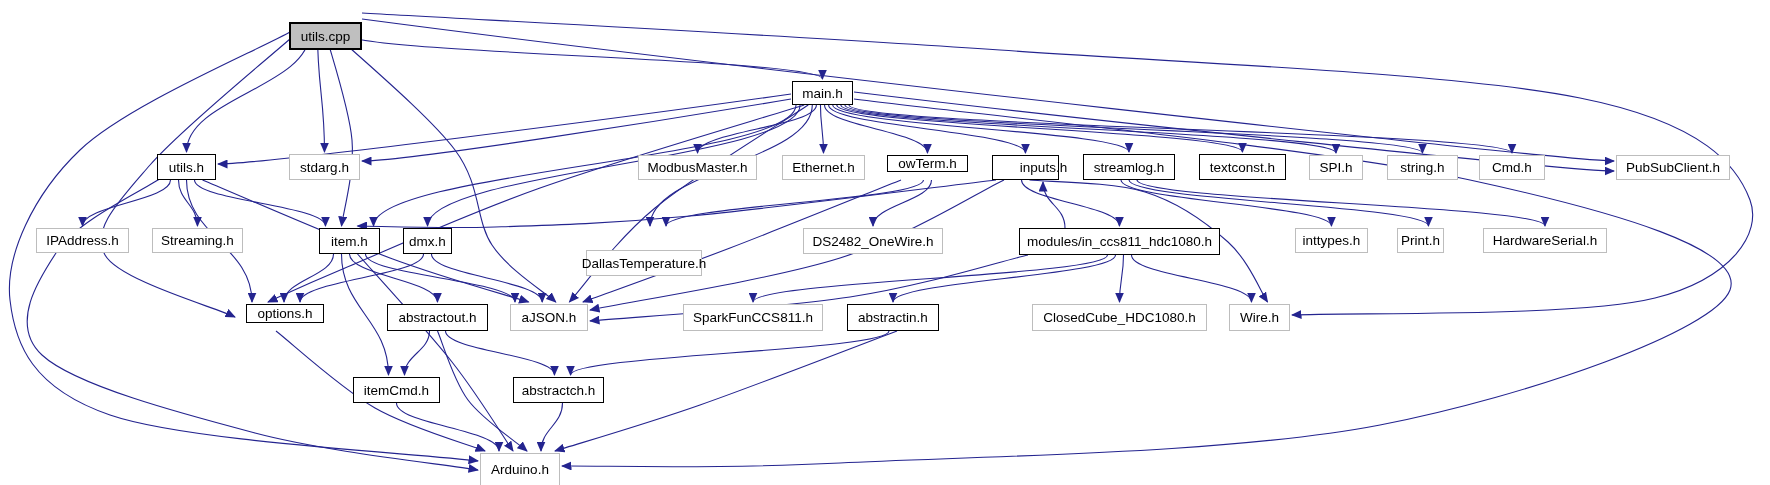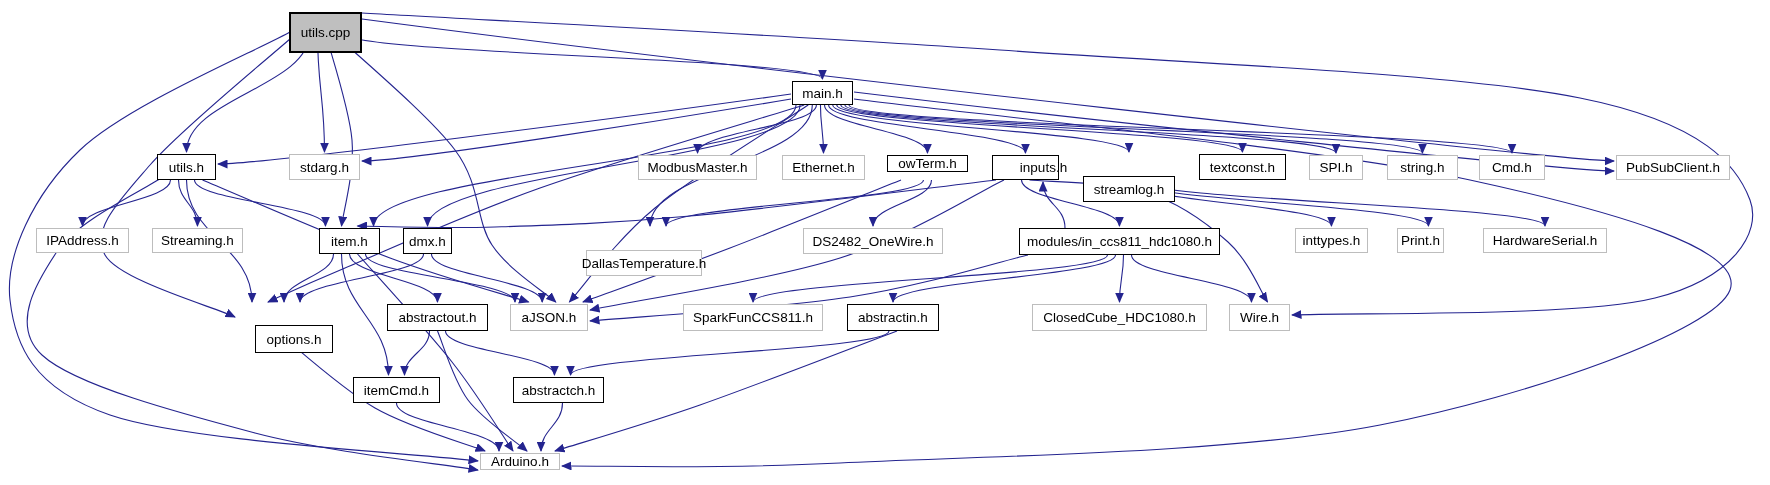--- a/index.html
+++ b/index.html
@@ -95,21 +95,21 @@
         <path d="M445.5,331 C445.5,350.8 554.5,355.2 554.5,375" stroke="#24248f" stroke-width="1.1" marker-end="url(#arrow)"></path>
         <path d="M437.5,331 C442.6,342.5 453.1,380.0 468.0,400.0 C482.9,420.0 517.2,442.5 527.0,451.0" stroke="#24248f" stroke-width="1.1" marker-end="url(#arrow)"></path>
         <path d="M889,331 C889,350.8 570.5,355.2 570.5,375" stroke="#24248f" stroke-width="1.1" marker-end="url(#arrow)"></path>
         <path d="M897,331 C864.2,343.3 757.0,385.0 700.0,405.0 C643.0,425.0 579.2,443.3 555.0,451.0" stroke="#24248f" stroke-width="1.1" marker-end="url(#arrow)"></path>
         <path d="M396.5,403 C396.5,424.6 499,429.4 499,451" stroke="#24248f" stroke-width="1.1" marker-end="url(#arrow)"></path>
         <path d="M562.5,403 C562.5,424.6 541,429.4 541,451" stroke="#24248f" stroke-width="1.1" marker-end="url(#arrow)"></path>
         <path d="M276,331 C292.5,343.8 340.2,388.0 375.0,408.0 C409.8,428.0 466.7,443.8 485.0,451.0" stroke="#24248f" stroke-width="1.1" marker-end="url(#arrow)"></path>
       </g>
   </svg>
   <div id="nodes">
-      <div class="node root" style="left: 289px; top: 12px; width: 73px; height: 41px; text-align: center;">
+      <div class="node root" style="left: 289px; top: 22px; width: 73px; height: 28px; text-align: center;">
         <span>utils.cpp</span>
       </div>
       <div class="node internal" style="left: 792px; top: 81px; width: 61px; height: 24px;">
         <span>main.h</span>
       </div>
       <div class="node internal" style="left: 157px; top: 154px; width: 59px; height: 26px;">
         <span>utils.h</span>
       </div>
       <div class="node external" style="left: 289px; top: 154px; width: 71px; height: 26px;">
         <span>stdarg.h</span>
@@ -119,21 +119,21 @@
       </div>
       <div class="node external" style="left: 782px; top: 155px; width: 83px; height: 25px;">
         <span>Ethernet.h</span>
       </div>
       <div class="node internal" style="left: 887px; top: 155px; width: 81px; height: 17px;">
         <span>owTerm.h</span>
       </div>
       <div class="node internal" style="left: 992px; top: 155px; width: 67px; height: 25px; padding-left: 36px;">
         <span>inputs.h</span>
       </div>
-      <div class="node internal" style="left: 1083px; top: 154px; width: 92px; height: 26px; margin-top: 22px;">
+      <div class="node internal" style="left: 1083px; top: 154px; width: 92px; height: 26px;">
         <span>streamlog.h</span>
       </div>
       <div class="node internal" style="left: 1199px; top: 154px; width: 87px; height: 26px;">
         <span>textconst.h</span>
       </div>
       <div class="node external" style="left: 1309px; top: 155px; width: 54px; height: 25px;">
         <span>SPI.h</span>
       </div>
       <div class="node external" style="left: 1387px; top: 155px; width: 71px; height: 25px;">
         <span>string.h</span>
@@ -167,21 +167,21 @@
       </div>
       <div class="node external" style="left: 1295px; top: 228px; width: 73px; height: 25px;">
         <span>inttypes.h</span>
       </div>
       <div class="node external" style="left: 1397px; top: 228px; width: 47px; height: 25px;">
         <span>Print.h</span>
       </div>
       <div class="node external" style="left: 1483px; top: 228px; width: 124px; height: 25px;">
         <span>HardwareSerial.h</span>
       </div>
-      <div class="node internal" style="left: 255px; top: 304px; width: 78px; height: 28px; margin-top: 21px;">
+      <div class="node internal" style="left: 246px; top: 304px; width: 78px; height: 19px;">
         <span>options.h</span>
       </div>
       <div class="node internal" style="left: 387px; top: 304px; width: 101px; height: 27px;">
         <span>abstractout.h</span>
       </div>
       <div class="node external" style="left: 510px; top: 304px; width: 78px; height: 27px;">
         <span>aJSON.h</span>
       </div>
       <div class="node external" style="left: 683px; top: 304px; width: 140px; height: 27px;">
         <span>SparkFunCCS811.h</span>
@@ -194,17 +194,17 @@
       </div>
       <div class="node external" style="left: 1229px; top: 304px; width: 61px; height: 27px;">
         <span>Wire.h</span>
       </div>
       <div class="node internal" style="left: 353px; top: 377px; width: 87px; height: 26px;">
         <span>itemCmd.h</span>
       </div>
       <div class="node internal" style="left: 513px; top: 377px; width: 91px; height: 26px;">
         <span>abstractch.h</span>
       </div>
-      <div class="node external" style="left: 480px; top: 453px; width: 80px; height: 17px;">
+      <div class="node external" style="left: 480px; top: 453px; width: 80px; height: 33px;">
         <span>Arduino.h</span>
       </div>
     </div>
 </div>
 
 </body></html>

